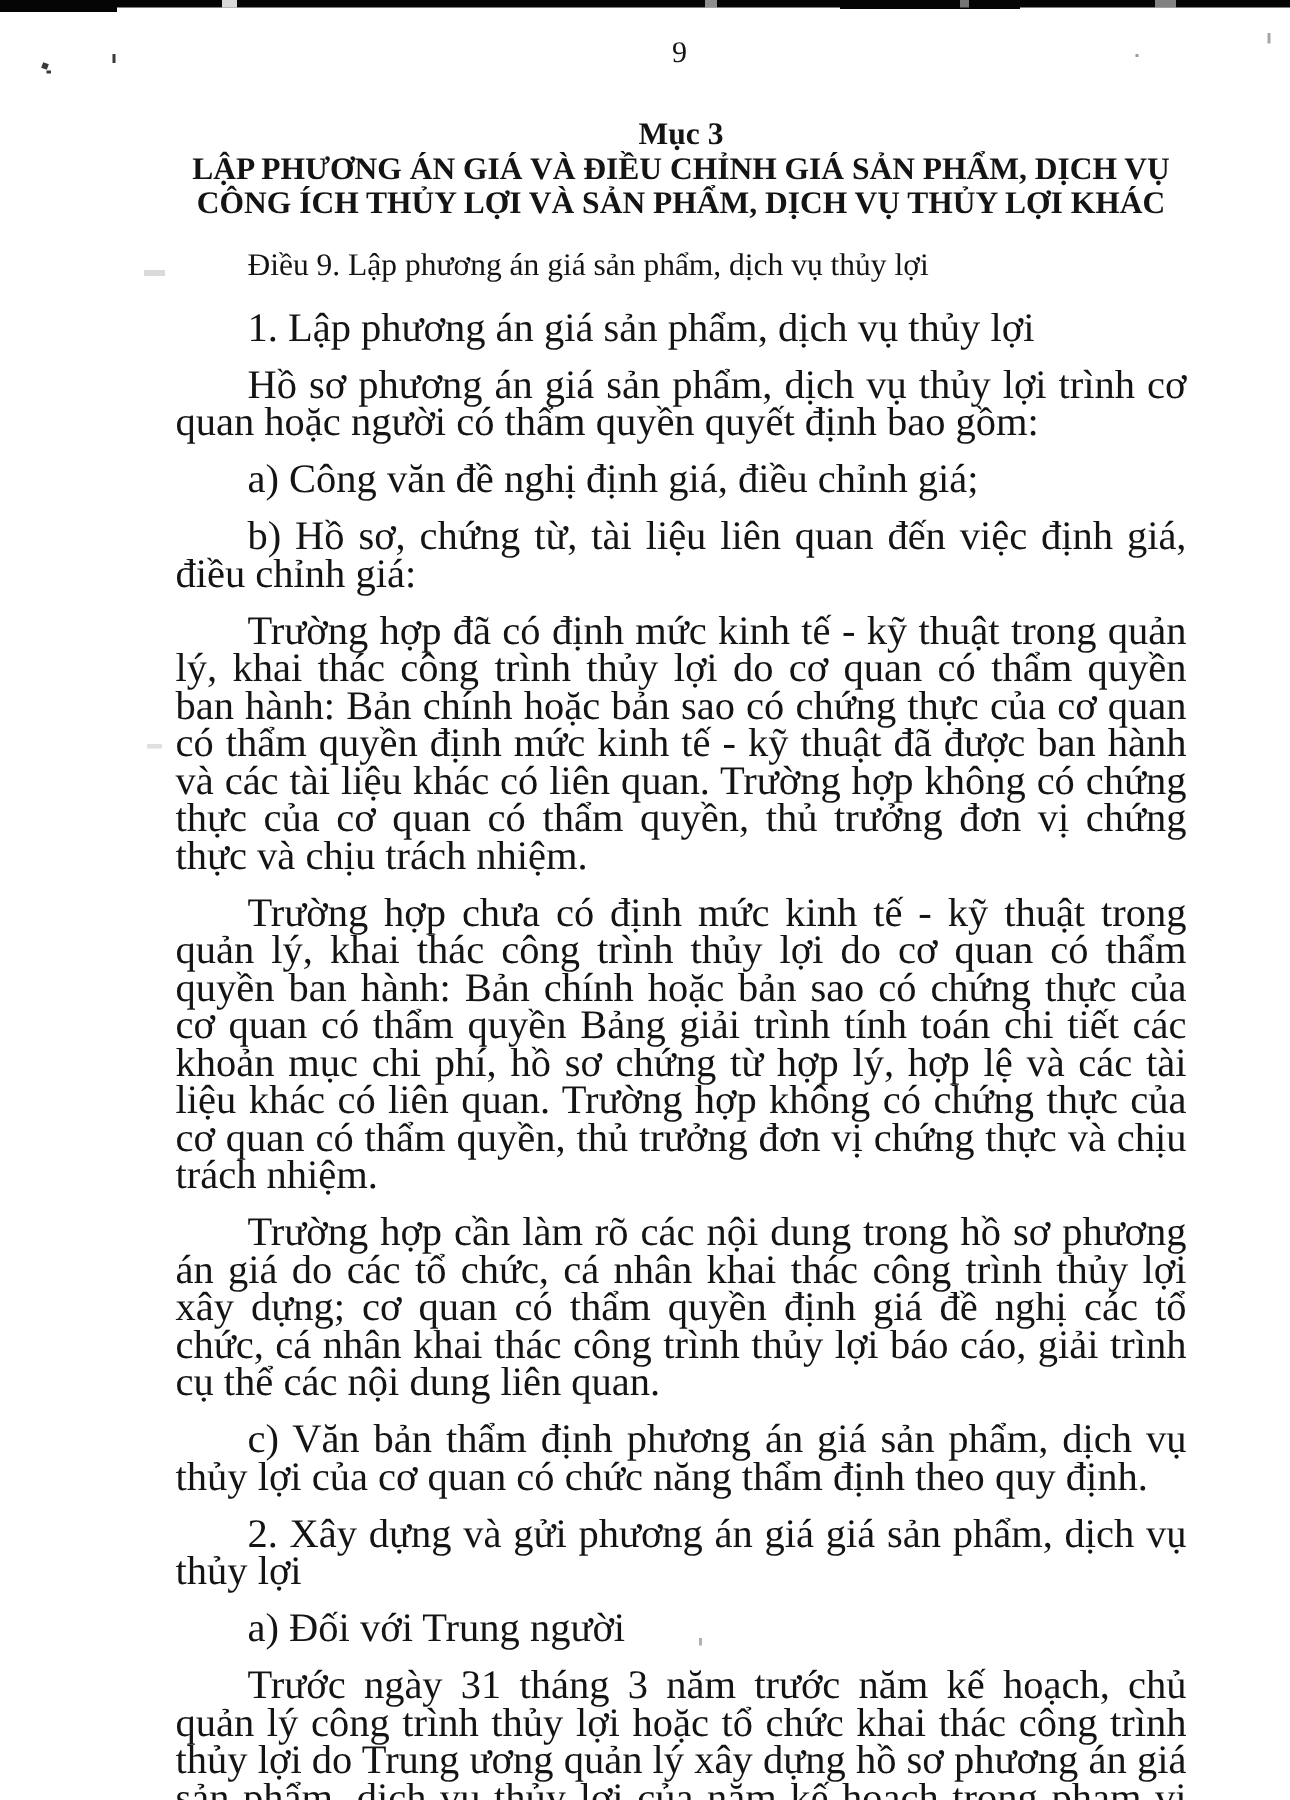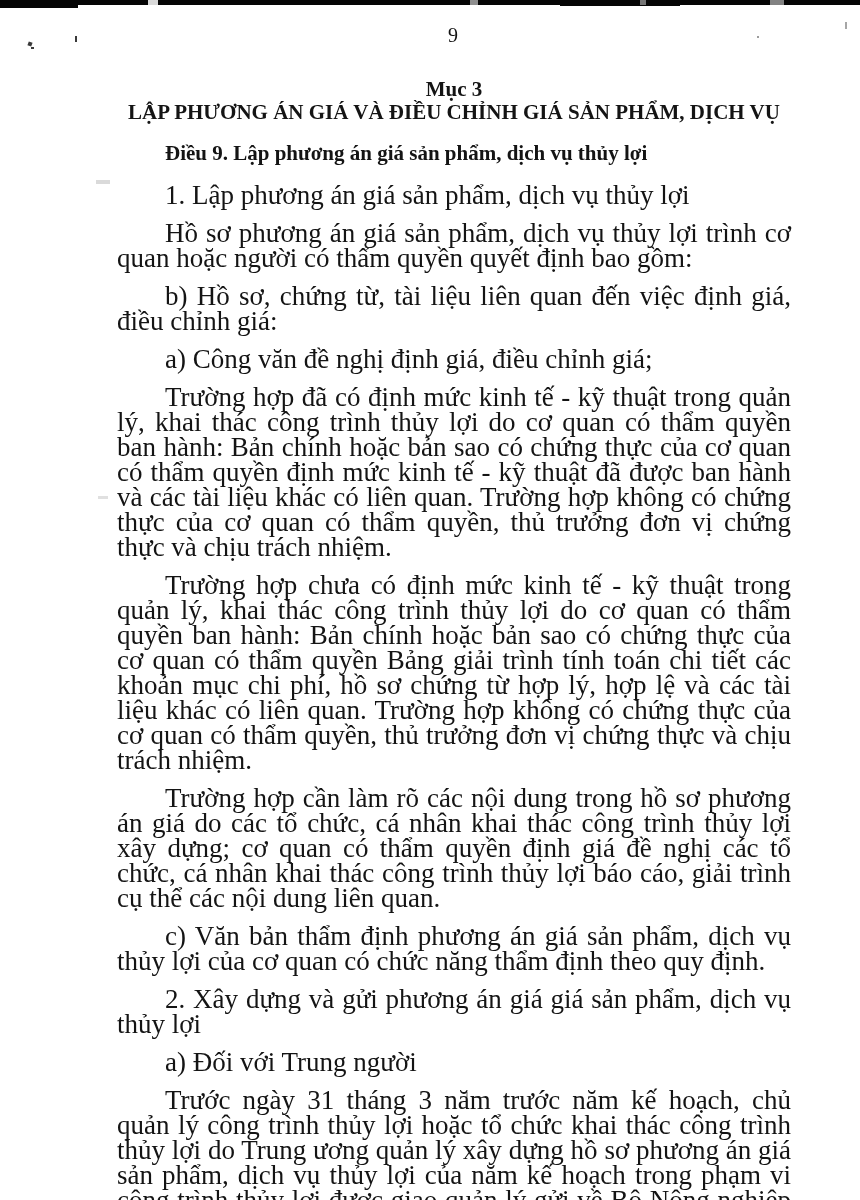--- a/index.html
+++ b/index.html
@@ -63,21 +63,21 @@
   .section-label,
   .section-title-line {
     text-align: center;
     font-weight: bold;
     font-size: 21px;
     line-height: 23px;
     white-space: nowrap;
   }
 
   .article-heading {
-    font-weight: bold;
+    font-weight: normal;
     font-size: 21px;
     line-height: 26px;
     margin: 16px 0 17px 0;
     text-indent: 48px;
   }
 
   p.body-par {
     font-size: 27px;
     line-height: 25px;
     margin: 0 0 13px 0;
@@ -107,27 +107,28 @@
   <div class="smudge smudge-2"></div>
 
   <div class="page-number">9</div>
 
   <div class="content">
 
     <div class="section-label">Mục 3</div>
 
     <div class="section-title-line">LẬP PHƯƠNG ÁN GIÁ VÀ ĐIỀU CHỈNH GIÁ SẢN PHẨM, DỊCH VỤ</div>
 
+    <div class="section-title-line">CÔNG ÍCH THỦY LỢI VÀ SẢN PHẨM, DỊCH VỤ THỦY LỢI KHÁC</div>
 
     <div class="article-heading">Điều 9. Lập phương án giá sản phẩm, dịch vụ thủy lợi</div>
 
     <p class="body-par">1. Lập phương án giá sản phẩm, dịch vụ thủy lợi</p>
     <p class="body-par">Hồ sơ phương án giá sản phẩm, dịch vụ thủy lợi trình cơ quan hoặc người có thẩm quyền quyết định bao gồm:</p>
+    <p class="body-par">a) Công văn đề nghị định giá, điều chỉnh giá;</p>
     <p class="body-par">b) Hồ sơ, chứng từ, tài liệu liên quan đến việc định giá, điều chỉnh giá:</p>
-    <p class="body-par">a) Công văn đề nghị định giá, điều chỉnh giá;</p>
     <p class="body-par">Trường hợp đã có định mức kinh tế - kỹ thuật trong quản lý, khai thác công trình thủy lợi do cơ quan có thẩm quyền ban hành: Bản chính hoặc bản sao có chứng thực của cơ quan có thẩm quyền định mức kinh tế - kỹ thuật đã được ban hành và các tài liệu khác có liên quan. Trường hợp không có chứng thực của cơ quan có thẩm quyền, thủ trưởng đơn vị chứng thực và chịu trách nhiệm.</p>
     <p class="body-par">Trường hợp chưa có định mức kinh tế - kỹ thuật trong quản lý, khai thác công trình thủy lợi do cơ quan có thẩm quyền ban hành: Bản chính hoặc bản sao có chứng thực của cơ quan có thẩm quyền Bảng giải trình tính toán chi tiết các khoản mục chi phí, hồ sơ chứng từ hợp lý, hợp lệ và các tài liệu khác có liên quan. Trường hợp không có chứng thực của cơ quan có thẩm quyền, thủ trưởng đơn vị chứng thực và chịu trách nhiệm.</p>
     <p class="body-par">Trường hợp cần làm rõ các nội dung trong hồ sơ phương án giá do các tổ chức, cá nhân khai thác công trình thủy lợi xây dựng; cơ quan có thẩm quyền định giá đề nghị các tổ chức, cá nhân khai thác công trình thủy lợi báo cáo, giải trình cụ thể các nội dung liên quan.</p>
     <p class="body-par">c) Văn bản thẩm định phương án giá sản phẩm, dịch vụ thủy lợi của cơ quan có chức năng thẩm định theo quy định.</p>
     <p class="body-par">2. Xây dựng và gửi phương án giá giá sản phẩm, dịch vụ thủy lợi</p>
     <p class="body-par">a) Đối với Trung người</p>
     <p class="body-par">Trước ngày 31 tháng 3 năm trước năm kế hoạch, chủ quản lý công trình thủy lợi hoặc tổ chức khai thác công trình thủy lợi do Trung ương quản lý xây dựng hồ sơ phương án giá sản phẩm, dịch vụ thủy lợi của năm kế hoạch trong phạm vi công trình thủy lợi được giao quản lý gửi về Bộ Nông nghiệp và Phát triển nông thôn. Trên cơ sở đó, trước ngày 30 tháng 6 năm trước năm kế</p>
 
   </div>
 </div>

